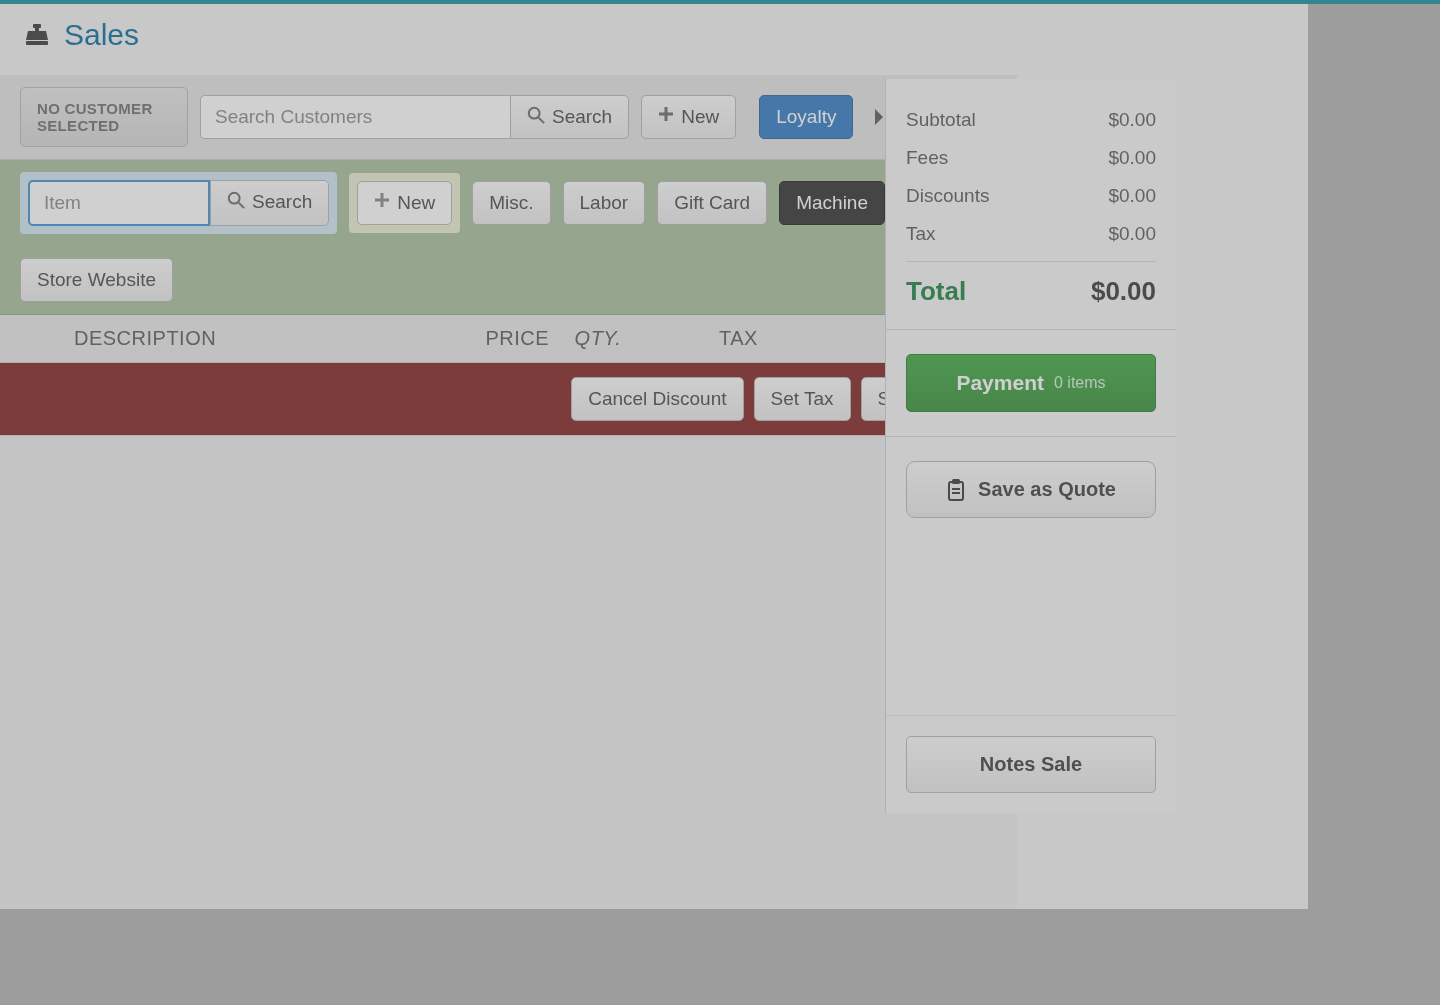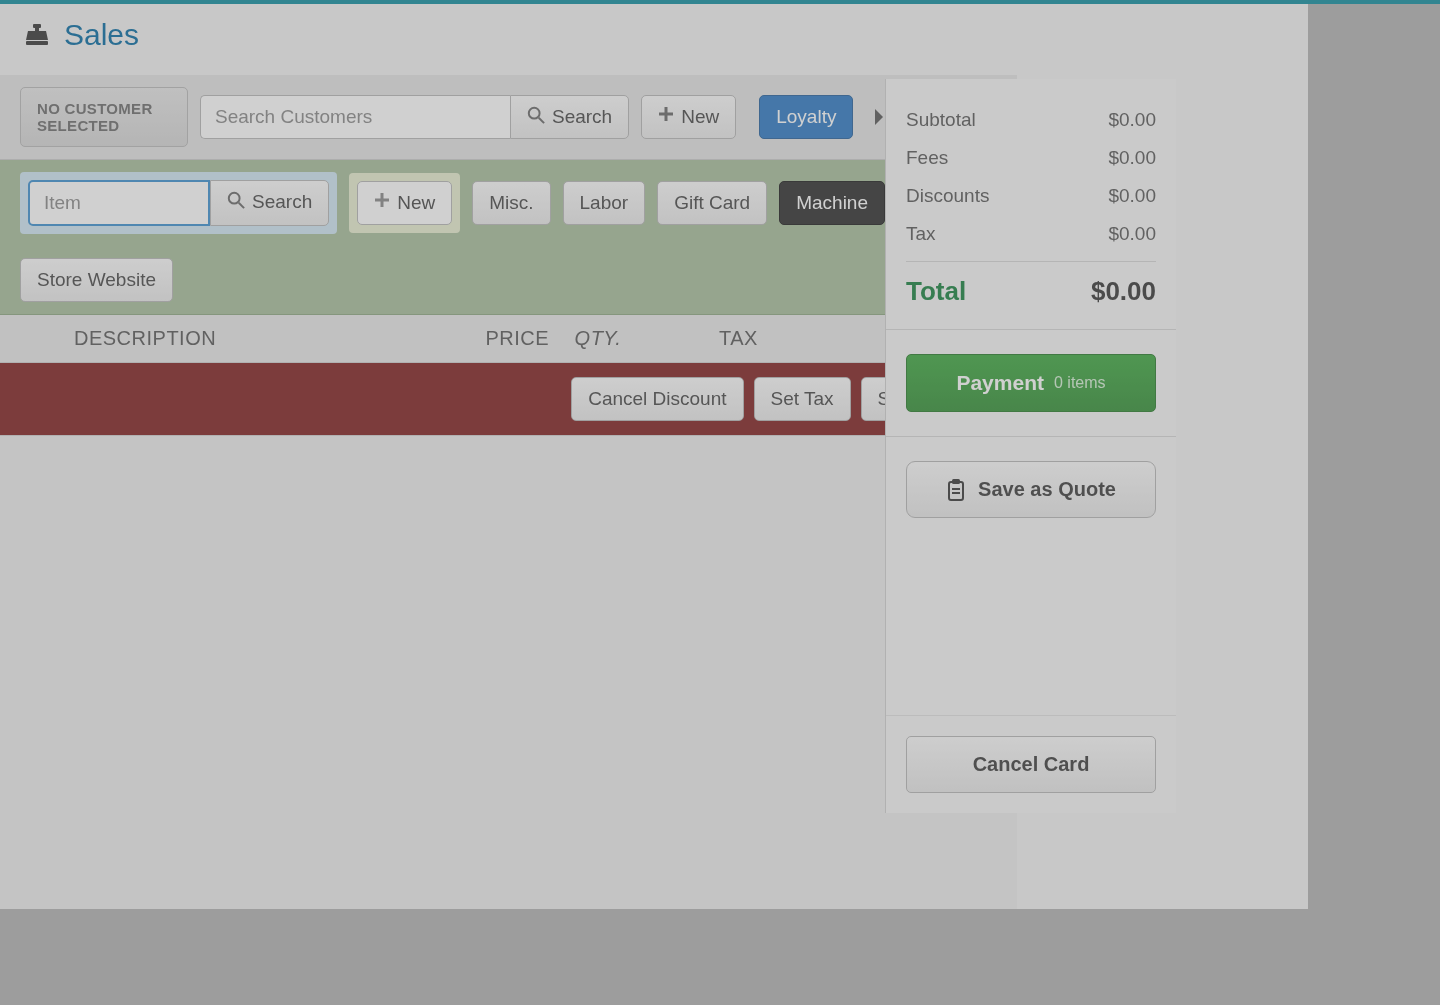--- a/index.html
+++ b/index.html
@@ -213,17 +213,17 @@
             <rect x="6" y="0" width="8" height="5" rx="1.5"></rect>
             <rect x="6" y="9" width="8" height="2"></rect>
               <rect x="6" y="13" width="8" height="2"></rect>
           </svg>
         </span>
         <span>Save as Quote</span>
       </button>
     </div>
     <div class="side-spacer"></div>
     <div class="cancel-area">
-      <button class="cancelbtn">Cancel Card</button>
+      <button class="cancelbtn">Notes Sale</button>
     </div>
   </div>
 
 </div>
 
 </body></html>

